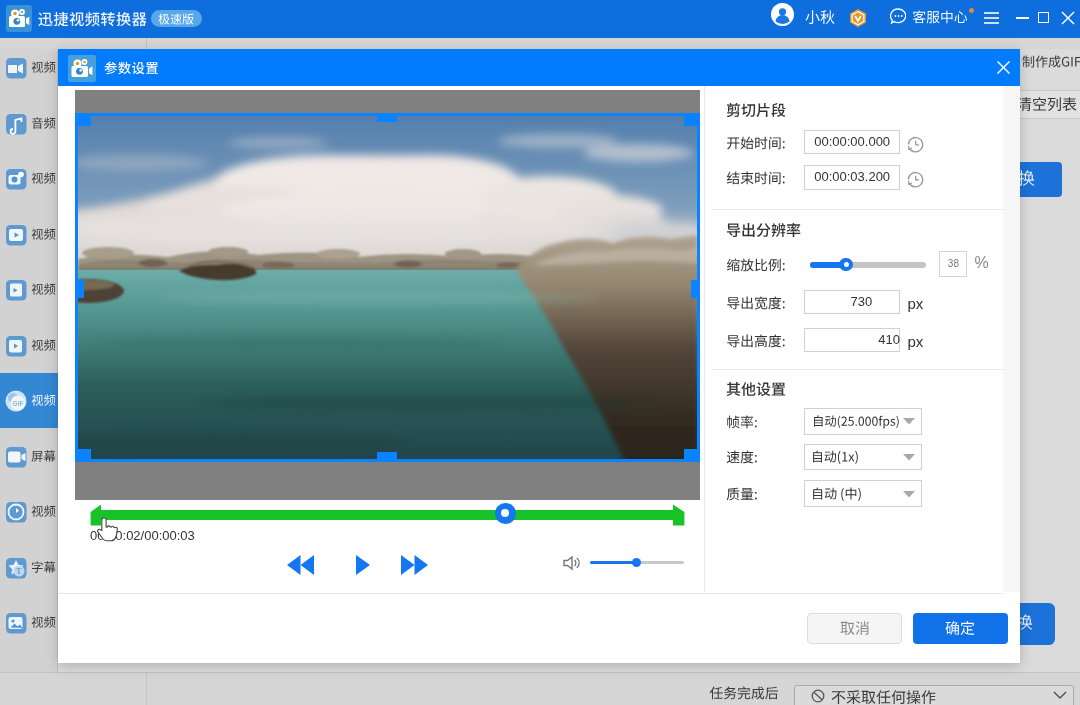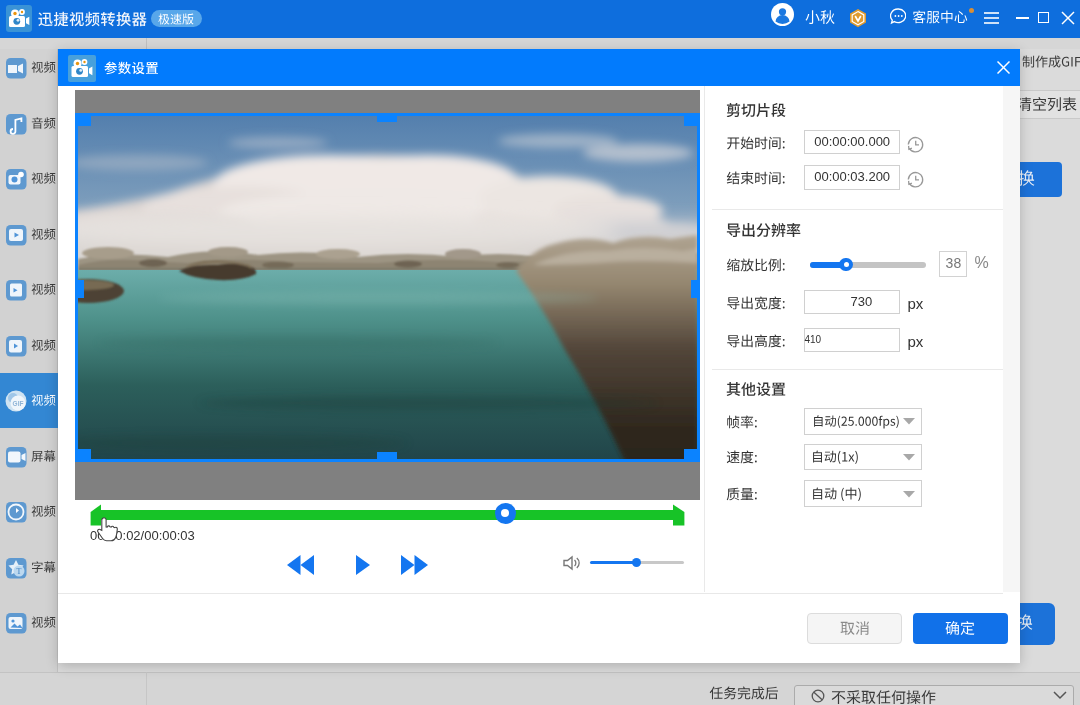--- a/index.html
+++ b/index.html
@@ -559,21 +559,21 @@
         <path transform="translate(42.0,0) scale(0.01400,-0.01400)" d="M690 724V165H756V724ZM853 835V22C853 6 847 1 831 0C814 0 761 -1 701 2C712 -20 723 -52 727 -72C803 -73 854 -71 883 -58C912 -47 924 -25 924 22V835ZM358 290C393 263 435 228 465 199C418 98 357 22 285 -23C301 -37 323 -63 333 -81C487 26 591 235 625 554L581 565L568 563H440C454 612 466 662 476 714H645V785H297V714H403C373 554 323 405 250 306C267 295 296 271 308 260C352 322 389 403 419 494H548C537 411 518 335 494 268C465 293 429 320 399 341ZM212 839C173 692 109 548 33 453C45 434 65 393 71 376C96 408 120 444 142 483V-78H212V626C238 689 261 755 280 820Z"></path>
         <path transform="translate(56.0,0) scale(0.01400,-0.01400)" d="M139 390C175 390 205 418 205 460C205 501 175 530 139 530C102 530 73 501 73 460C73 418 102 390 139 390ZM139 -13C175 -13 205 15 205 56C205 98 175 126 139 126C102 126 73 98 73 56C73 15 102 -13 139 -13Z"></path>
       </g>
     </svg>
   </div>
 <div class="ab" style="left:809.5px;top:261.5px;width:116px;height:6px;border-radius:3px;background:#c4c4c4"></div>
 <div class="ab" style="left:809.5px;top:261.5px;width:37px;height:6px;border-radius:3px;background:#1476f0"></div>
 <div class="ab" style="left:839.4px;top:257.7px;width:13.6px;height:13.6px;border-radius:50%;background:#1476f0"></div>
 <div class="ab" style="left:843.7px;top:262px;width:5px;height:5px;border-radius:50%;background:#fff"></div>
 <div style="position:absolute;left:939.4px;top:251px;width:28px;height:26px;background:#fff;border:1px solid #d2d2d2;"></div>
-<div class="ab" style="left:939.4px;top:251px;width:28px;height:22px;line-height:25px;text-align:center;font-size:14px;color:#777">38</div>
+<div class="ab" style="left:939.4px;top:251px;width:28px;height:22px;line-height:25px;text-align:center;font-size:10px;color:#777">38</div>
 <div class="ab" style="left:974.5px;top:254px;font-size:16px;color:#888">%</div>
 <div style="position:absolute;left:726px;top:294.1px">
     <svg width="60" height="18" viewBox="0 -14.4 59.9 18.2" style="display:block">
       <g fill="#333333">
         <path transform="translate(0.0,0) scale(0.01400,-0.01400)" d="M211 182C274 130 345 53 374 1L430 51C399 100 331 170 270 221H648V11C648 -4 642 -9 622 -10C603 -10 531 -11 457 -9C468 -28 480 -56 484 -76C580 -76 641 -76 677 -65C713 -55 725 -35 725 9V221H944V291H725V369H648V291H62V221H256ZM135 770V508C135 414 185 394 350 394C387 394 709 394 749 394C875 394 908 418 921 521C898 524 868 533 848 544C840 470 826 456 744 456C674 456 397 456 344 456C233 456 213 467 213 509V562H826V800H135ZM213 734H752V629H213Z"></path>
         <path transform="translate(14.0,0) scale(0.01400,-0.01400)" d="M104 341V-21H814V-78H895V341H814V54H539V404H855V750H774V477H539V839H457V477H228V749H150V404H457V54H187V341Z"></path>
         <path transform="translate(28.0,0) scale(0.01400,-0.01400)" d="M523 190V29C523 -47 550 -68 652 -68C674 -68 814 -68 837 -68C929 -68 952 -32 961 120C941 125 910 136 893 149C888 17 881 -1 832 -1C800 -1 682 -1 658 -1C607 -1 598 3 598 30V190ZM441 316V237C441 156 413 45 42 -32C60 -48 83 -77 92 -95C477 -5 521 130 521 235V316ZM201 417V101H276V352H719V107H797V417ZM432 828C445 804 458 776 470 751H76V568H146V686H853V568H926V751H561C549 781 528 821 510 850ZM597 650V585H404V651H327V585H174V524H327V452H404V524H597V451H672V524H828V585H672V650Z"></path>
         <path transform="translate(42.0,0) scale(0.01400,-0.01400)" d="M386 644V557H225V495H386V329H775V495H937V557H775V644H701V557H458V644ZM701 495V389H458V495ZM757 203C713 151 651 110 579 78C508 111 450 153 408 203ZM239 265V203H369L335 189C376 133 431 86 497 47C403 17 298 -1 192 -10C203 -27 217 -56 222 -74C347 -60 469 -35 576 7C675 -37 792 -65 918 -80C927 -61 946 -31 962 -15C852 -5 749 15 660 46C748 93 821 157 867 243L820 268L807 265ZM473 827C487 801 502 769 513 741H126V468C126 319 119 105 37 -46C56 -52 89 -68 104 -80C188 78 201 309 201 469V670H948V741H598C586 773 566 813 548 845Z"></path>
         <path transform="translate(56.0,0) scale(0.01400,-0.01400)" d="M139 390C175 390 205 418 205 460C205 501 175 530 139 530C102 530 73 501 73 460C73 418 102 390 139 390ZM139 -13C175 -13 205 15 205 56C205 98 175 126 139 126C102 126 73 98 73 56C73 15 102 -13 139 -13Z"></path>
       </g>
@@ -587,21 +587,21 @@
       <g fill="#333333">
         <path transform="translate(0.0,0) scale(0.01400,-0.01400)" d="M211 182C274 130 345 53 374 1L430 51C399 100 331 170 270 221H648V11C648 -4 642 -9 622 -10C603 -10 531 -11 457 -9C468 -28 480 -56 484 -76C580 -76 641 -76 677 -65C713 -55 725 -35 725 9V221H944V291H725V369H648V291H62V221H256ZM135 770V508C135 414 185 394 350 394C387 394 709 394 749 394C875 394 908 418 921 521C898 524 868 533 848 544C840 470 826 456 744 456C674 456 397 456 344 456C233 456 213 467 213 509V562H826V800H135ZM213 734H752V629H213Z"></path>
         <path transform="translate(14.0,0) scale(0.01400,-0.01400)" d="M104 341V-21H814V-78H895V341H814V54H539V404H855V750H774V477H539V839H457V477H228V749H150V404H457V54H187V341Z"></path>
         <path transform="translate(28.0,0) scale(0.01400,-0.01400)" d="M286 559H719V468H286ZM211 614V413H797V614ZM441 826 470 736H59V670H937V736H553C542 768 527 810 513 843ZM96 357V-79H168V294H830V-1C830 -12 825 -16 813 -16C801 -16 754 -17 711 -15C720 -31 731 -54 735 -72C799 -72 842 -72 869 -63C896 -53 905 -37 905 0V357ZM281 235V-21H352V29H706V235ZM352 179H638V85H352Z"></path>
         <path transform="translate(42.0,0) scale(0.01400,-0.01400)" d="M386 644V557H225V495H386V329H775V495H937V557H775V644H701V557H458V644ZM701 495V389H458V495ZM757 203C713 151 651 110 579 78C508 111 450 153 408 203ZM239 265V203H369L335 189C376 133 431 86 497 47C403 17 298 -1 192 -10C203 -27 217 -56 222 -74C347 -60 469 -35 576 7C675 -37 792 -65 918 -80C927 -61 946 -31 962 -15C852 -5 749 15 660 46C748 93 821 157 867 243L820 268L807 265ZM473 827C487 801 502 769 513 741H126V468C126 319 119 105 37 -46C56 -52 89 -68 104 -80C188 78 201 309 201 469V670H948V741H598C586 773 566 813 548 845Z"></path>
         <path transform="translate(56.0,0) scale(0.01400,-0.01400)" d="M139 390C175 390 205 418 205 460C205 501 175 530 139 530C102 530 73 501 73 460C73 418 102 390 139 390ZM139 -13C175 -13 205 15 205 56C205 98 175 126 139 126C102 126 73 98 73 56C73 15 102 -13 139 -13Z"></path>
       </g>
     </svg>
   </div>
 <div style="position:absolute;left:804.4px;top:327.6px;width:95.5px;height:24.5px;background:#fff;border:1px solid #d0d0d0;"></div>
-<div class="ab" style="left:804.4px;top:327.6px;width:95.5px;height:39px;line-height:23.5px;text-align:left;font-size:10px;color:#333">410</div>
+<div class="ab" style="left:804.4px;top:327.6px;width:95.5px;height:39px;line-height:23.5px;text-align:right;font-size:13px;color:#333">410</div>
 <div class="ab" style="left:907.5px;top:333px;font-size:15px;color:#333">px</div>
 <div class="ab" style="left:712px;top:368.6px;width:291px;height:1px;background:#e9e9e9"></div>
 <div style="position:absolute;left:726px;top:379.4px">
     <svg width="60" height="20" viewBox="0 -15.5 60.0 19.5" style="display:block">
       <g fill="#333333">
         <path transform="translate(0.0,0) scale(0.01500,-0.01500)" d="M564 57C678 15 795 -40 863 -80L952 -19C874 21 746 76 630 116ZM356 123C285 77 148 19 41 -11C62 -31 89 -63 103 -82C210 -49 347 9 437 63ZM673 842V735H324V842H231V735H82V647H231V219H52V131H948V219H769V647H923V735H769V842ZM324 219V313H673V219ZM324 647H673V563H324ZM324 483H673V393H324Z"></path>
         <path transform="translate(15.0,0) scale(0.01500,-0.01500)" d="M395 739V487L270 438L307 355L395 389V86C395 -37 432 -70 563 -70C593 -70 777 -70 808 -70C925 -70 954 -23 968 120C942 126 904 142 882 158C873 41 863 15 802 15C763 15 602 15 569 15C500 15 488 26 488 85V426L614 475V145H703V509L837 561C836 415 834 329 828 305C823 282 813 278 798 278C786 278 753 279 728 280C739 259 747 219 749 193C782 192 828 193 856 203C888 213 908 236 915 284C923 327 925 461 926 640L929 655L864 681L847 667L836 658L703 606V841H614V572L488 523V739ZM256 840C202 692 112 546 16 451C32 429 58 379 68 357C96 387 125 422 152 459V-83H245V605C283 672 316 743 343 813Z"></path>
         <path transform="translate(30.0,0) scale(0.01500,-0.01500)" d="M112 771C166 723 235 655 266 611L331 678C298 720 228 784 174 828ZM40 533V442H171V108C171 61 141 27 121 13C138 -5 163 -44 170 -67C187 -45 217 -21 398 122C387 140 371 175 363 201L263 123V533ZM482 810V700C482 628 462 550 333 492C350 478 383 442 395 423C539 490 570 601 570 697V722H728V585C728 498 745 464 828 464C841 464 883 464 899 464C919 464 942 465 955 470C952 492 949 526 947 550C934 546 912 544 897 544C885 544 847 544 836 544C820 544 818 555 818 583V810ZM787 317C754 248 706 189 648 142C588 191 540 250 506 317ZM383 406V317H443L417 308C456 223 508 150 573 90C500 47 417 17 329 -1C345 -22 365 -59 373 -84C472 -59 565 -22 645 30C720 -23 809 -62 910 -86C922 -60 948 -23 968 -2C876 16 793 48 723 90C805 163 869 259 907 384L849 409L833 406Z"></path>
         <path transform="translate(45.0,0) scale(0.01500,-0.01500)" d="M657 742H802V666H657ZM428 742H570V666H428ZM202 742H341V666H202ZM181 427V13H54V-56H949V13H817V427H509L520 478H923V549H534L542 600H898V807H112V600H445L439 549H67V478H429L420 427ZM270 13V64H724V13ZM270 267H724V218H270ZM270 319V367H724V319ZM270 167H724V116H270Z"></path>
       </g>

